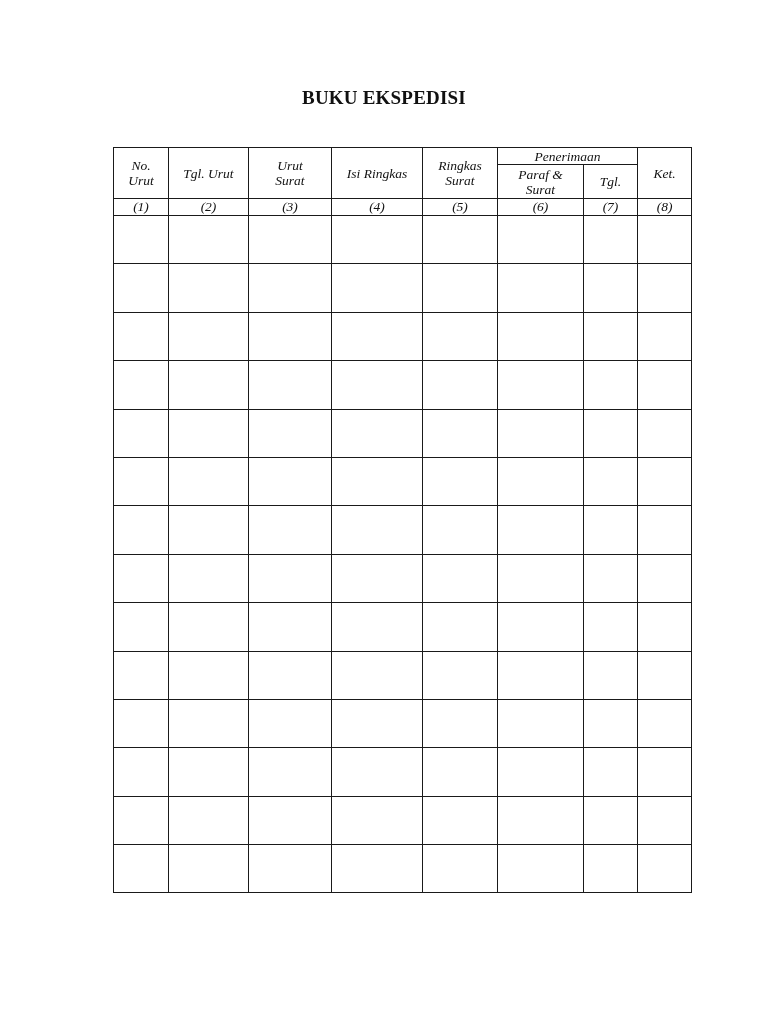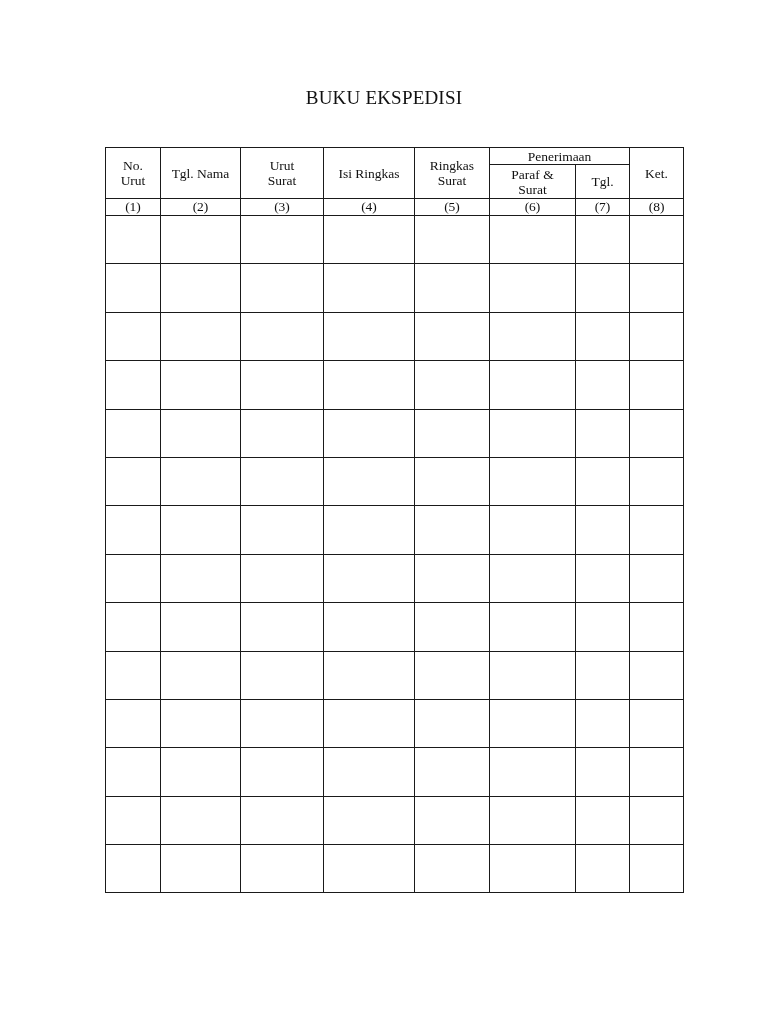--- a/index.html
+++ b/index.html
@@ -1,21 +1,21 @@
 <!DOCTYPE html>
 <html><head>
 <meta charset="utf-8">
 <style>
   html, body { margin: 0; padding: 0; background: #ffffff; }
   body { width: 768px; height: 1024px; position: relative; overflow: hidden;
          font-family: "Liberation Serif", "DejaVu Serif", serif; color: #111; }
   .title { position: absolute; top: 87px; left: 0; width: 768px; text-align: center;
-           font-weight: normal; font-size: 19px; letter-spacing: 0.2px; }
-  table.grid { position: absolute; top: 147px; left: 105px; width: 578px;
-               border-collapse: collapse; table-layout: fixed; }
+           font-weight: bold; font-size: 19px; letter-spacing: 0.2px; }
+  table.grid { position: absolute; top: 147px; left: 113px; width: 578px;
+               border-collapse: collapse; table-layout: fixed; font-style: italic; }
   table.grid td, table.grid th { border: 1.5px solid #1a1a1a; padding: 0; text-align: center;
                font-weight: normal; font-size: 13.5px; line-height: 15px; vertical-align: middle; }
   tr.h1 th { height: 16px; }
   tr.h2 th { height: 33px; }
   tr.num td { height: 16px; line-height: 14px; }
   tr.row td { height: 47.4px; }
 </style>
 </head>
 <body>
 
@@ -31,21 +31,21 @@
     <col style="width:86px">
     <col style="width:54px">
     <col style="width:54px">
   </colgroup>
   <thead>
     <tr class="h1">
       <th rowspan="2">
         <span>No.</span><br>
         <span>Urut</span>
       </th>
-      <th rowspan="2">Tgl. Nama</th>
+      <th rowspan="2">Tgl. Urut</th>
       <th rowspan="2">
         <span>Urut</span><br>
         <span>Surat</span>
       </th>
       <th rowspan="2">Isi Ringkas</th>
       <th rowspan="2">
         <span>Ringkas</span><br>
         <span>Surat</span>
       </th>
       <th colspan="2">Penerimaan</th>

